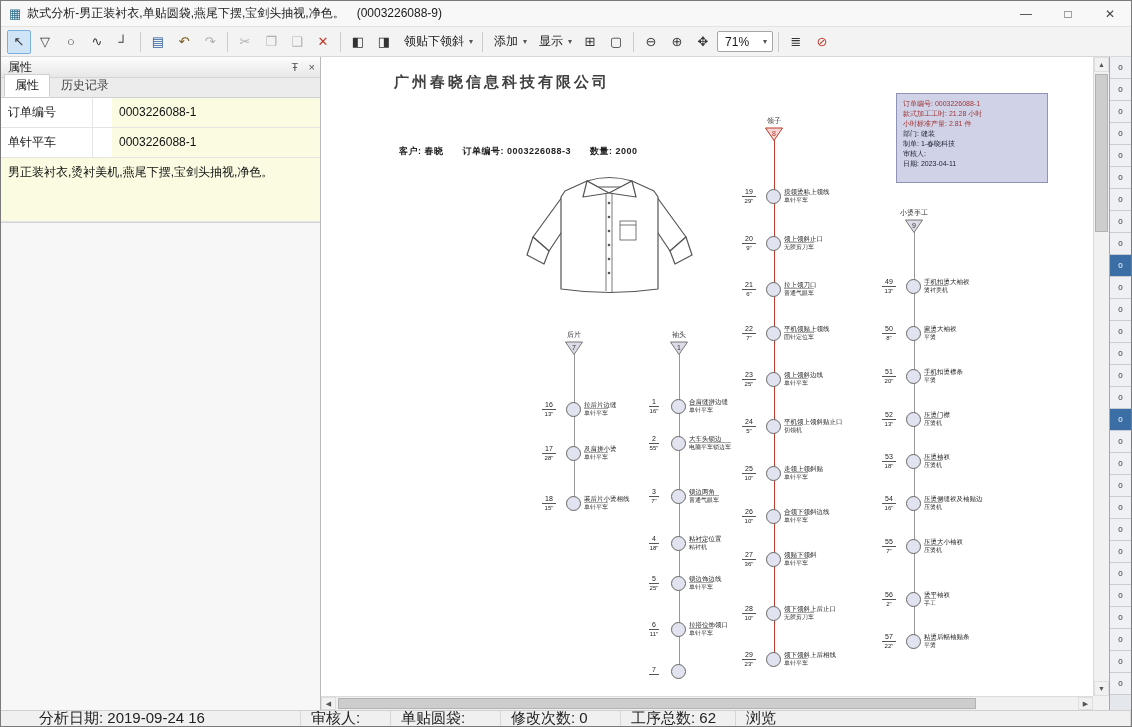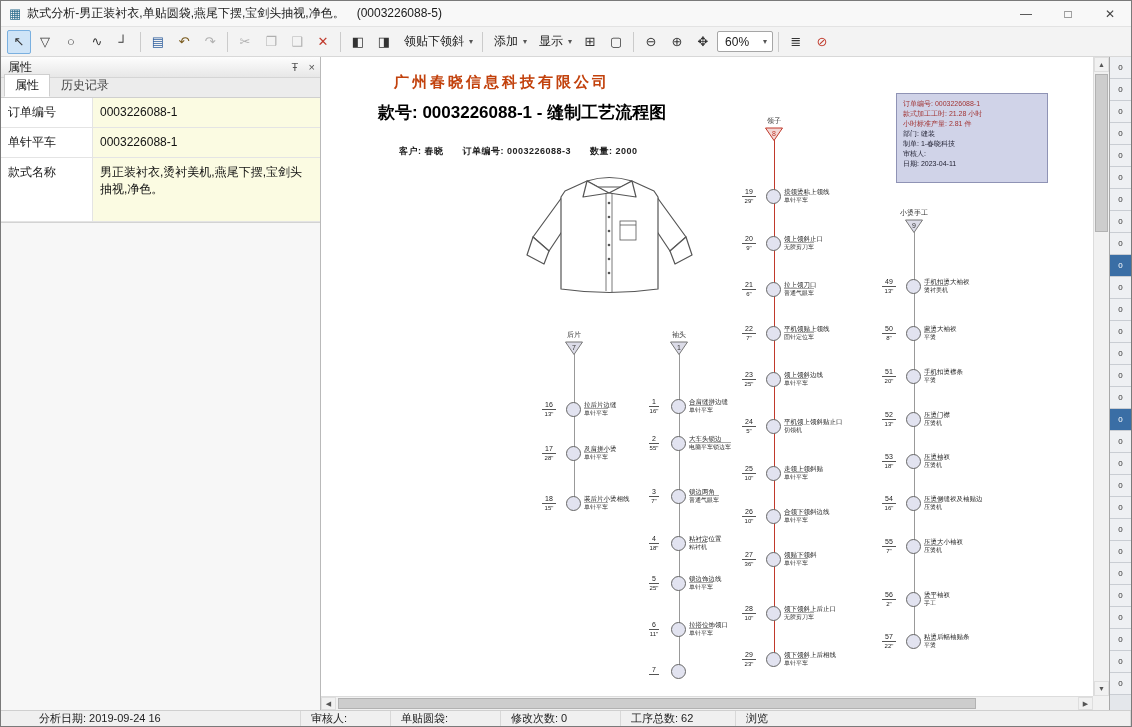--- a/index.html
+++ b/index.html
@@ -27,28 +27,28 @@
 .tb-sep{width:1px;height:20px;background:#cbcbcb;margin:0 4px;display:inline-block;}
 
 .content{flex:1;display:flex;min-height:0;position:relative;}
 .left-panel{width:320px;flex:none;background:#f0f0f0;border-right:1px solid #b9b9b9;display:flex;flex-direction:column;}
 .panel-header{height:21px;display:flex;align-items:center;justify-content:space-between;padding:0 5px 0 7px;font-size:12px;background:linear-gradient(#fdfdfd,#e7e7e7);border-bottom:1px solid #d5d5d5;color:#222;}
 .panel-icons span{margin-left:7px;color:#555;font-size:11px;}
 .panel-tabs{height:20px;display:flex;font-size:12px;background:#ececec;border-bottom:1px solid #cfcfcf;padding-left:3px;align-items:flex-end;}
 .ptab{padding:2px 10px;color:#444;border:1px solid transparent;}
 .ptab.active{background:#fff;border:1px solid #cfcfcf;border-bottom-color:#fff;color:#111;}
 .prop-grid{background:#fff;font-size:12px;border-bottom:1px solid #d3d3d3;}
-.prow{display:flex;border-bottom:1px solid #e4e4e4;}
+.prow{display:flex;border-bottom:1px solid #e4e4e4;gap:19px;}
 .plabel{width:92px;flex:none;padding:6px 7px;border-right:1px solid #e4e4e4;color:#1a1a1a;}
 .pvalue{flex:1;padding:6px 7px;background:#fbfbe2;color:#111;line-height:1.4;}
 .prop-rest{flex:1;background:#f7f7f7;}
 
 .canvas-wrap{flex:1;position:relative;background:#fff;min-width:0;}
 .doc{position:absolute;left:0;top:0;right:16px;bottom:14px;background:#fff;overflow:hidden;}
-.doc-company{position:absolute;left:73px;top:16px;font-size:15px;font-weight:bold;letter-spacing:3px;color:#c2410c;font-family:"Liberation Serif","DejaVu Serif",serif;}
+.doc-company{position:absolute;left:73px;top:16px;font-size:15px;font-weight:bold;letter-spacing:3px;color:#404040;font-family:"Liberation Serif","DejaVu Serif",serif;}
 .doc-title{position:absolute;left:57px;top:44px;font-size:17px;font-weight:bold;color:#000;}
 .doc-meta{position:absolute;left:78px;top:88px;font-size:9px;font-weight:bold;color:#222;letter-spacing:.5px;}
 .shirt{position:absolute;left:196px;top:106px;}
 .info-box{position:absolute;left:575px;top:36px;width:152px;min-height:90px;background:#d0d3e8;border:1px solid #8f93b5;padding:5px 6px;font-size:7px;line-height:10px;}
 .info-line{color:#223;white-space:nowrap;}
 .info-line.hl{color:#a23535;}
 
 .flow-line{position:absolute;width:1px;z-index:1;}
 .flow-label{position:absolute;width:80px;text-align:center;font-size:7px;color:#333;z-index:2;}
 .flow-tri{position:absolute;z-index:2;}
@@ -68,38 +68,38 @@
 .hscroll{position:absolute;left:0;bottom:0;right:16px;height:14px;background:#f1f1f1;border-top:1px solid #dcdcdc;display:flex;}
 .harrow{width:15px;display:flex;align-items:center;justify-content:center;font-size:7px;color:#555;border:1px solid #dedede;flex:none;}
 .htrack{flex:1;position:relative;}
 .hthumb{position:absolute;top:1px;bottom:1px;left:2px;width:86%;background:#cdcdcd;border:1px solid #b2b2b2;}
 .scroll-corner{position:absolute;right:0;bottom:0;width:16px;height:14px;background:#f1f1f1;}
 
 .sliver{width:22px;flex:none;background:#e4e7eb;border-left:1px solid #a8a8a8;overflow:hidden;}
 .sliver-row{height:22px;border-bottom:1px solid #c9cdd3;color:#333;display:flex;align-items:center;justify-content:center;font-size:8px;background:#eef0f3;}
 .sliver-row.hl{background:#3a6ea5;color:#fff;}
 
-.statusbar{height:16px;flex:none;background:#f0f0f0;border-top:1px solid #cfcfcf;display:flex;align-items:stretch;font-size:11px;color:#222;overflow:hidden;}
+.statusbar{height:16px;flex:none;background:#f0f0f0;border-top:1px solid #cfcfcf;display:flex;align-items:stretch;font-size:15px;color:#222;overflow:hidden;}
 .sb-seg{padding:0 10px;display:flex;align-items:center;border-right:1px solid #d8d8d8;white-space:nowrap;overflow:hidden;}
 .sb-seg:nth-child(1){min-width:300px;padding-left:38px;}
 .sb-seg:nth-child(2){min-width:90px;}
 .sb-seg:nth-child(3){min-width:110px;}
 .sb-seg:nth-child(4){min-width:120px;}
 .sb-seg:nth-child(5){min-width:115px;}
 .sb-seg:nth-child(6){min-width:130px;}
 .sb-seg:last-child{flex:1;}
 </style>
 </head>
 <body>
 
 <div class="window">
 
   <div class="titlebar">
     <span class="app-icon">▦</span>
-    <span class="title-text">款式分析-男正装衬衣,单贴圆袋,燕尾下摆,宝剑头抽视,净色。　(0003226088-5)</span>
+    <span class="title-text">款式分析-男正装衬衣,单贴圆袋,燕尾下摆,宝剑头抽视,净色。　(0003226088-9)</span>
     <span class="win-controls">
       <span class="wc">—</span>
       <span class="wc">□</span>
       <span class="wc">✕</span>
     </span>
   </div>
 
 
   <div class="toolbar">
       <span class="tb-btn active">
@@ -170,21 +170,21 @@
       <span class="tb-btn">
         <span class="glyph">⊖</span>
       </span>
       <span class="tb-btn">
         <span class="glyph">⊕</span>
       </span>
       <span class="tb-btn">
         <span class="glyph">✥</span>
       </span>
       <span class="tb-btn combo">
-        <span class="lbl">60%</span>
+        <span class="lbl">71%</span>
         <span class="caret">▾</span>
       </span>
       <span class="tb-sep"></span>
       <span class="tb-btn">
         <span class="glyph">≣</span>
       </span>
       <span class="tb-btn">
         <span class="glyph" style="color: rgb(192, 57, 43);">⊘</span>
       </span>
     </div>
@@ -206,31 +206,29 @@
       <div class="prop-grid">
         <div class="prow">
           <div class="plabel">订单编号</div>
           <div class="pvalue">0003226088-1</div>
         </div>
         <div class="prow">
           <div class="plabel">单针平车</div>
           <div class="pvalue">0003226088-1</div>
         </div>
         <div class="prow" style="min-height:64px;">
-          <div class="plabel">款式名称</div>
           <div class="pvalue">男正装衬衣,烫衬美机,燕尾下摆,宝剑头抽视,净色。</div>
         </div>
       </div>
       <div class="prop-rest"></div>
     </div>
 
     <div class="canvas-wrap">
       <div class="doc">
         <div class="doc-company">广州春晓信息科技有限公司</div>
-        <div class="doc-title">款号: 0003226088-1 - 缝制工艺流程图</div>
         <div class="doc-meta">客户: 春晓　　订单编号: 0003226088-3　　数量: 2000</div>
 
         <svg class="shirt" width="185" height="150" viewBox="0 0 185 150">
           <g fill="#ffffff" stroke="#555" stroke-width="1.2" stroke-linejoin="round">
             <path d="M48,30 L16,74 L32,88 L52,58 Z"></path>
             <path d="M16,74 L10,92 L27,101 L32,88 Z"></path>
             <path d="M137,30 L169,74 L153,88 L133,58 Z"></path>
             <path d="M169,74 L175,92 L158,101 L153,88 Z"></path>
             <path d="M70,18 L48,28 L44,34 L44,126 Q92,133 141,126 L141,34 L137,28 L115,18 L104,24 L81,24 Z"></path>
             <path d="M70,18 L92,30 L66,34 Z"></path>

